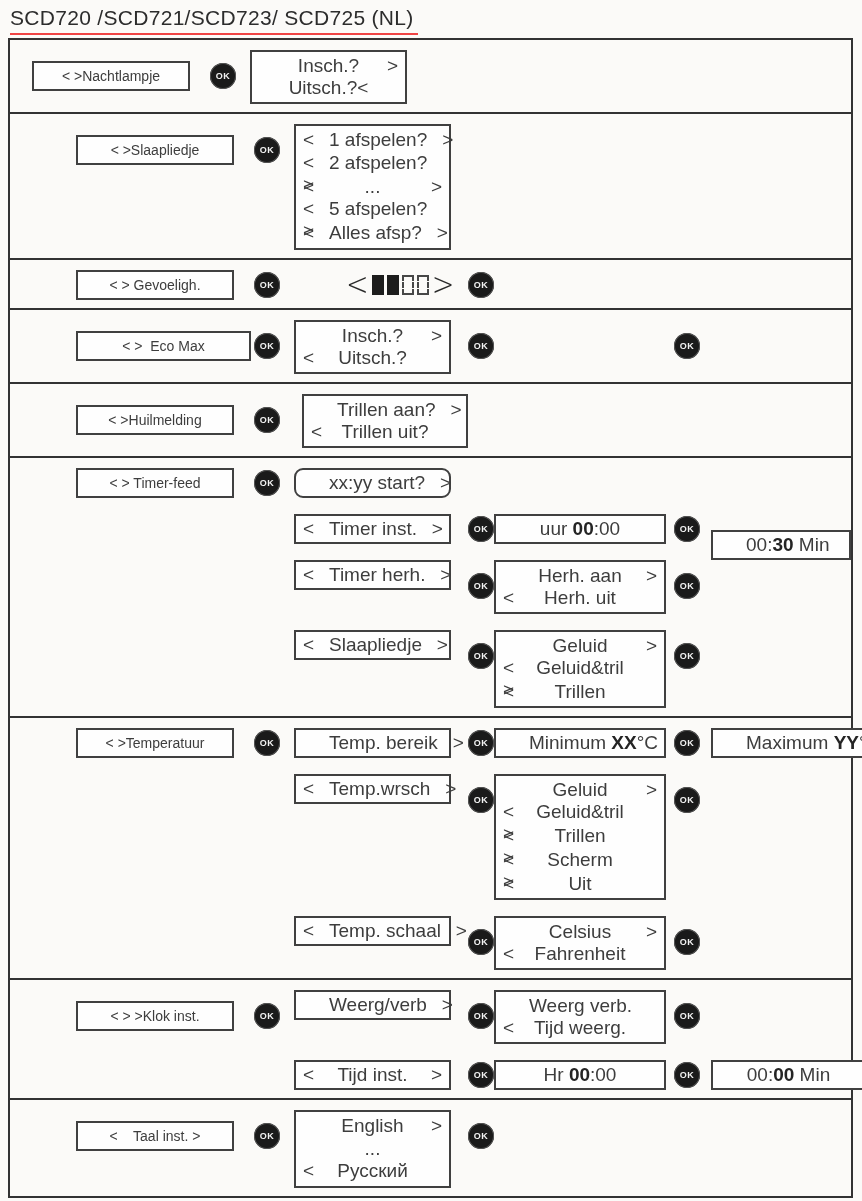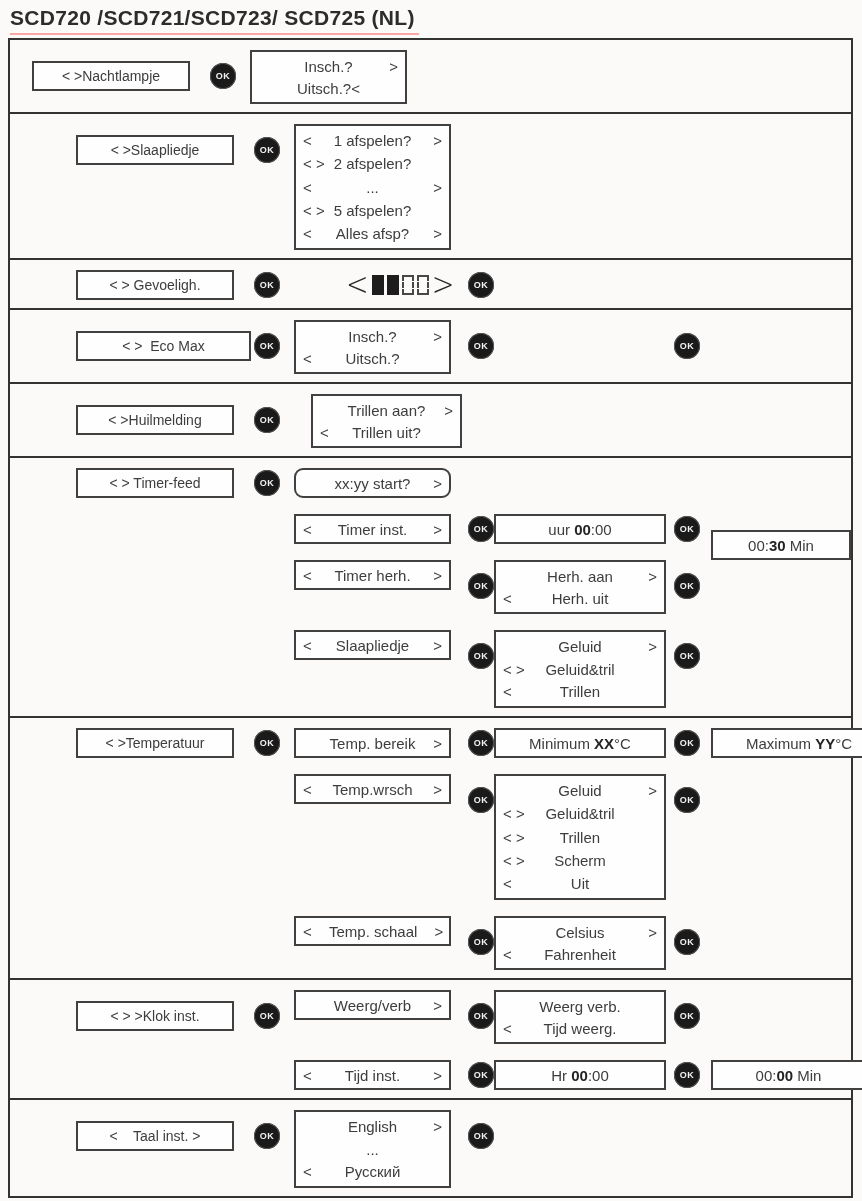--- a/index.html
+++ b/index.html
@@ -8,24 +8,24 @@
     background:#fbfaf8;
     font-family:"Liberation Sans",sans-serif;
     color:#3d3d3d;
     position:relative;
     overflow:hidden;
   }
   .title{
     display:inline-block;
     margin:6px 16px 0 10px;
     font-size:21px;
-    font-weight:700;
+    font-weight:400;
     letter-spacing:.3px;
     color:#2c2c2c;
-    border-bottom:2px solid #fca5a5;
+    border-bottom:2px solid #ef4444;
     padding:0 4px 3px 0;
   }
   .frame{
     position:absolute;
     left:8px;top:38px;
     width:845px;
     border:2px solid #333;
     box-sizing:border-box;
     background:transparent;
   }
@@ -39,21 +39,21 @@
     border:2px solid #404040;
     background:#fefefe;
   }
   .box.menu{
     height:30px;
     display:flex;align-items:center;justify-content:center;
     font-size:14px;
     white-space:pre;
   }
   .box.screen{padding:3px 2px;display:flex;flex-direction:column;justify-content:center;}
-  .sline{display:flex;align-items:center;height:24px;font-size:15px;}
+  .sline{display:flex;height:24px;font-size:19px;}
   .sline .lm{width:26px;text-align:left;padding-left:5px;flex:none;}
   .sline .rm{width:26px;text-align:right;padding-right:5px;flex:none;}
   .sline .ct{flex:1;text-align:center;white-space:nowrap;}
   .sline b{font-weight:700;color:#242424;}
   .ok{
     position:absolute;
     width:26px;height:26px;border-radius:50%;
     background:#1a1a1a;color:#f2f2f2;
     font-size:9px;font-weight:bold;letter-spacing:.4px;
     display:flex;align-items:center;justify-content:center;
@@ -160,21 +160,21 @@
           </div>
         </div>
         <div class="ok" style="left: 414px; top: 13px;">OK</div>
         <div class="ok" style="left: 620px; top: 13px;">OK</div>
       </div>
     </div>
     <div class="row">
       <div class="line" style="height: 54px;">
         <div class="box menu" style="left: 22px; width: 158px; top: 11px;">&lt; &gt;Huilmelding</div>
         <div class="ok" style="left: 200px; top: 13px;">OK</div>
-        <div class="box screen" style="left: 257px; width: 151px; height: 54px; top: 0px;">
+        <div class="box screen" style="left: 248px; width: 166px; height: 54px; top: 0px;">
           <div class="sline">
             <span class="lm"></span>
             <span class="ct">Trillen aan?</span>
             <span class="rm">&gt;</span>
           </div>
           <div class="sline">
             <span class="lm">&lt;</span>
             <span class="ct">Trillen uit?</span>
             <span class="rm"></span>
           </div>

